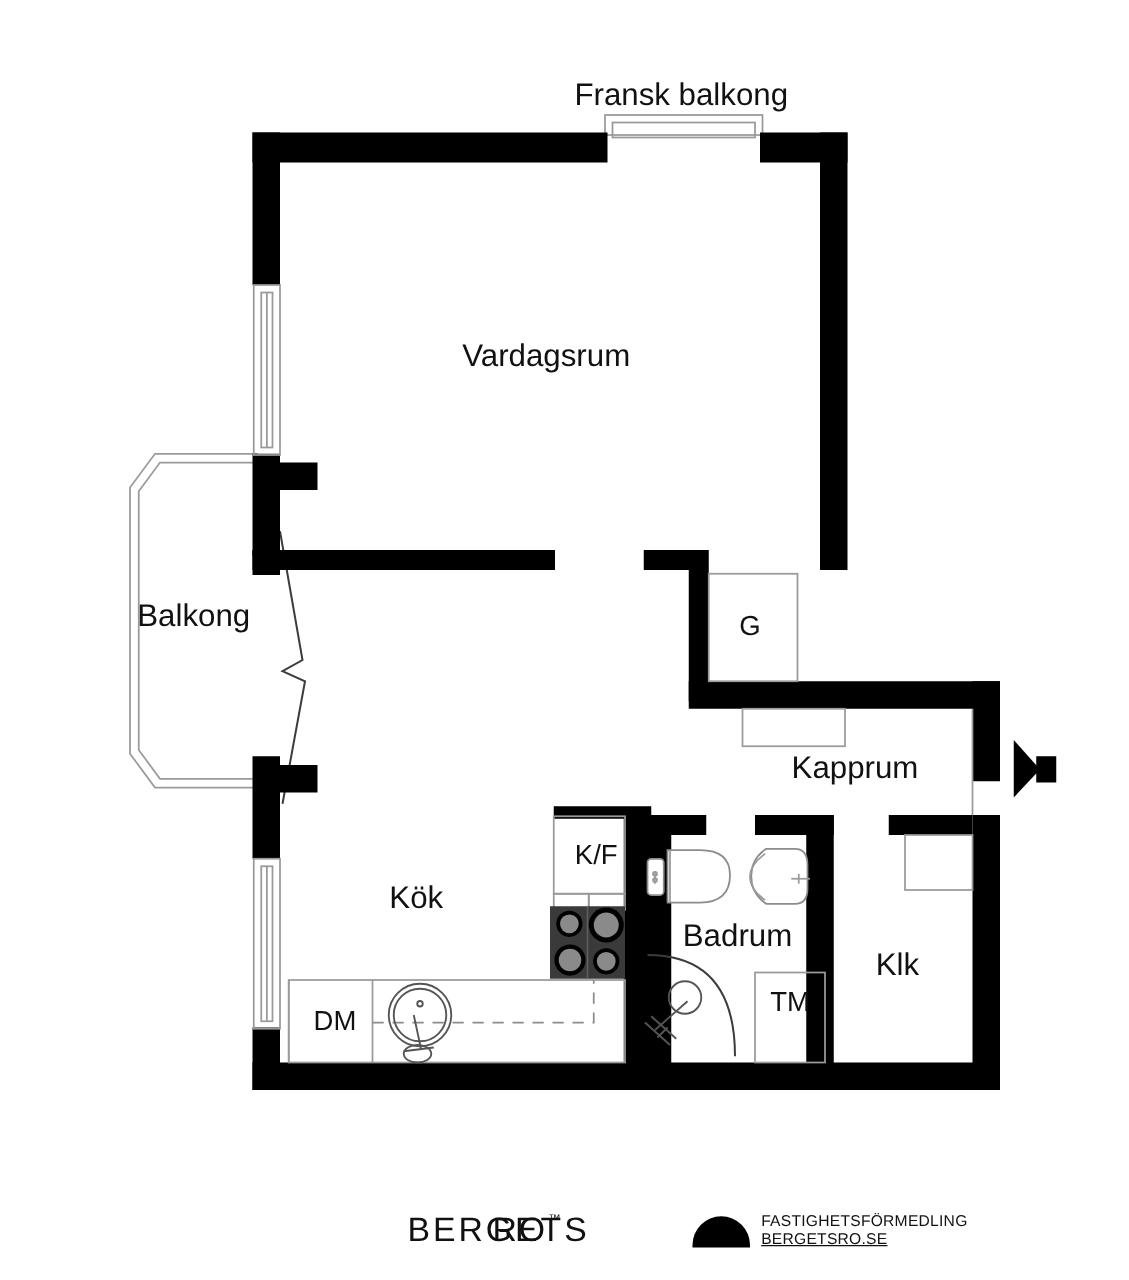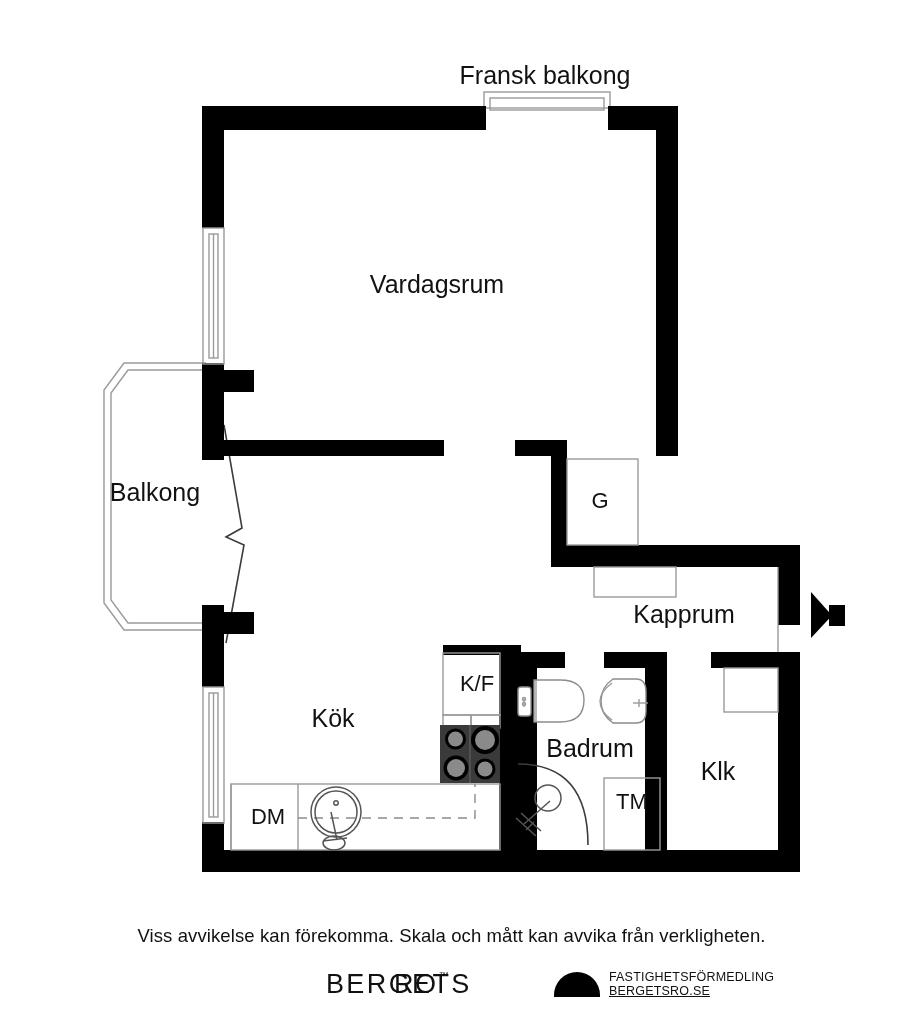--- a/index.html
+++ b/index.html
@@ -91,21 +91,21 @@
     color: #111111;
   }
   .brand-tm {
     font-size: 10px;
     color: #111111;
     margin-left: 1px;
     margin-top: 1px;
   }
   .logo-group {
     display: flex;
-    align-items: center;
+    align-items: flex-end;
     gap: 9px;
   }
   .logo-dome {
     width: 46px;
     height: 25px;
     background: #000000;
     border-radius: 23px 23px 0 0;
   }
   .logo-lines {
     display: flex;
@@ -292,21 +292,20 @@
 
     <text class="roomlabel" x="545" y="77">Fransk balkong</text>
 
     <text class="roomlabel small" x="477" y="685">K/F</text>
     <text class="roomlabel small" x="268" y="818">DM</text>
     <text class="roomlabel small" x="632" y="803">TM</text>
     <text class="roomlabel small" x="600" y="502">G</text>
 
   </svg>
 
-  <div class="caption-text">Viss avvikelse kan förekomma. Skala och mått kan avvika från verkligheten.</div>
 
   <div class="brandbar">
     <div class="brand-bergets">BERGETS</div>
     <div class="brand-ro-wrap">
       <span class="brand-ro">RO</span>
       <span class="brand-tm">™</span>
     </div>
     <div class="logo-group">
       <div class="logo-dome"></div>
       <div class="logo-lines">

